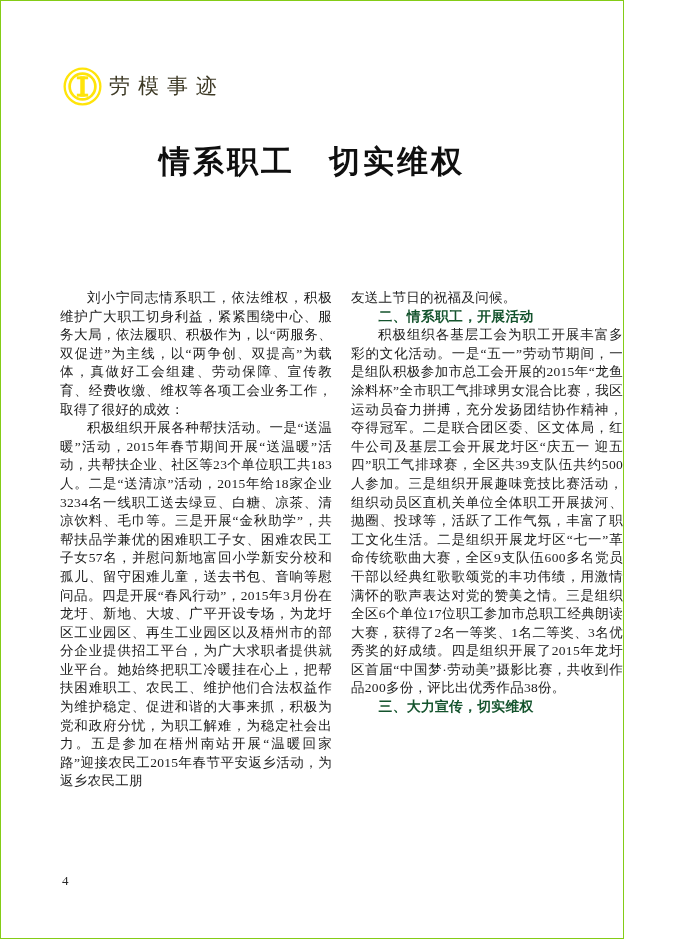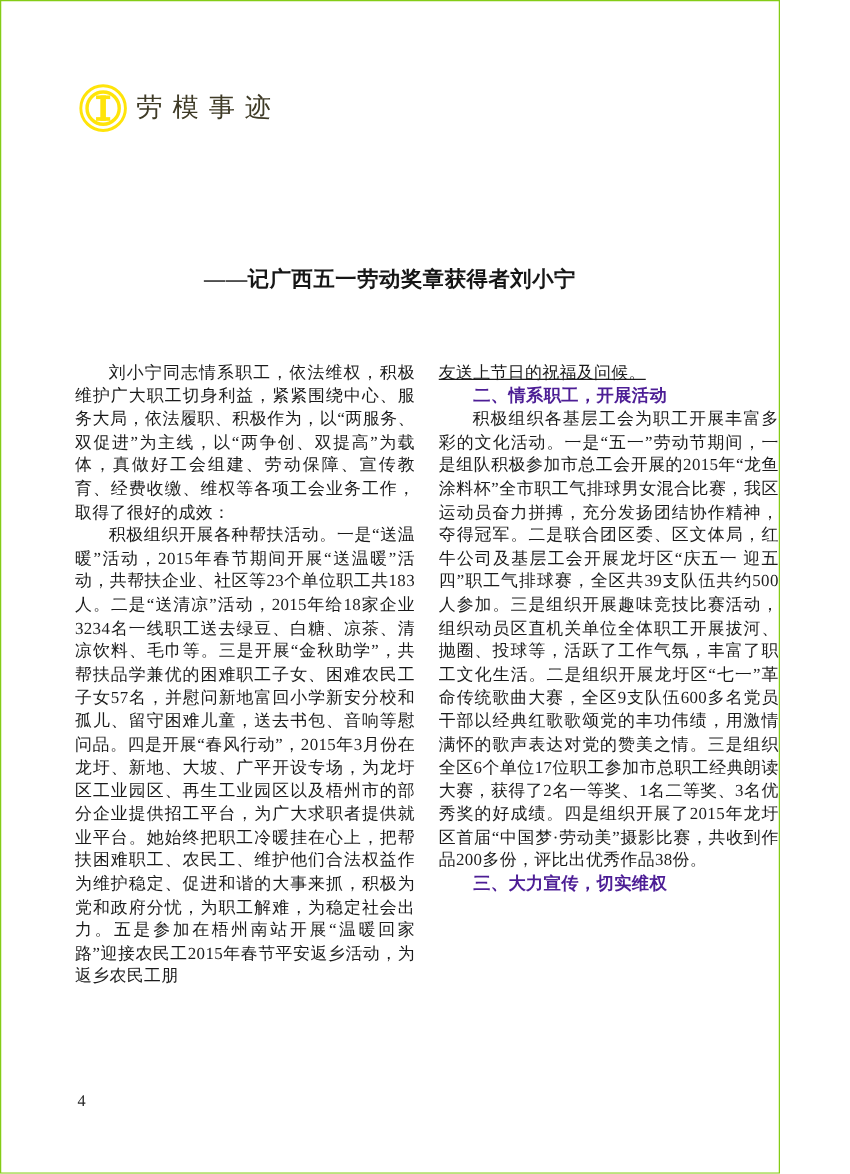--- a/index.html
+++ b/index.html
@@ -48,25 +48,25 @@
   }
   .column{
     width:272px;
     font-size:13.5px;
     line-height:18.6px;
     text-align:justify;
     color:#1b1b1b;
     letter-spacing:0.3px;
   }
   .column p{margin:0;text-indent:2em;}
-  .column p.cont{text-indent:0;text-decoration:underline;}
+  .column p.cont{text-indent:0;}
   .column p.heading{
     font-weight:bold;
     text-indent:2em;
-    color:#4c1d95;
+    color:#14532d;
     font-family:"Liberation Sans","DejaVu Sans",sans-serif;
     font-size:13.8px;
   }
   
   .pagenum{
     position:absolute;left:61px;top:872px;
     font-size:13px;color:#2a2a2a;
   }
 </style>
 </head>
@@ -78,21 +78,21 @@
     <svg viewBox="0 0 40 40" width="39" height="39" aria-hidden="true">
       <circle cx="20" cy="20" r="18.3" fill="none" stroke="#ffe40a" stroke-width="2.4"></circle>
       <circle cx="20" cy="20" r="13.2" fill="none" stroke="#ffe40a" stroke-width="2.8"></circle>
       <rect x="14.2" y="9.6" width="11.6" height="3" fill="#ffe40a"></rect>
       <rect x="17.7" y="9.6" width="4.6" height="20.8" fill="#ffe40a"></rect>
       <rect x="14.2" y="27.4" width="11.6" height="3" fill="#ffe40a"></rect>
     </svg>
   </div>
   <div class="section-label">劳模事迹</div>
 
-  <div class="subtitle">——记广西五一劳动奖章获得者刘小宁</div>
+  <div class="title">情系职工　切实维权</div>
 
   <div class="columns">
     <div class="column">
       <p>刘小宁同志情系职工，依法维权，积极维护广大职工切身利益，紧紧围绕中心、服务大局，依法履职、积极作为，以“两服务、双促进”为主线，以“两争创、双提高”为载体，真做好工会组建、劳动保障、宣传教育、经费收缴、维权等各项工会业务工作，取得了很好的成效：</p>
       <p>积极组织开展各种帮扶活动。一是“送温暖”活动，2015年春节期间开展“送温暖”活动，共帮扶企业、社区等23个单位职工共183人。二是“送清凉”活动，2015年给18家企业3234名一线职工送去绿豆、白糖、凉茶、清凉饮料、毛巾等。三是开展“金秋助学”，共帮扶品学兼优的困难职工子女、困难农民工子女57名，并慰问新地富回小学新安分校和孤儿、留守困难儿童，送去书包、音响等慰问品。四是开展“春风行动”，2015年3月份在龙圩、新地、大坡、广平开设专场，为龙圩区工业园区、再生工业园区以及梧州市的部分企业提供招工平台，为广大求职者提供就业平台。她始终把职工冷暖挂在心上，把帮扶困难职工、农民工、维护他们合法权益作为维护稳定、促进和谐的大事来抓，积极为党和政府分忧，为职工解难，为稳定社会出力。五是参加在梧州南站开展“温暖回家路”迎接农民工2015年春节平安返乡活动，为返乡农民工朋</p>
     </div>
     <div class="column">
       <p class="cont">友送上节日的祝福及问候。</p>
       <p class="heading">二、情系职工，开展活动</p>
       <p>积极组织各基层工会为职工开展丰富多彩的文化活动。一是“五一”劳动节期间，一是组队积极参加市总工会开展的2015年“龙鱼涂料杯”全市职工气排球男女混合比赛，我区运动员奋力拼搏，充分发扬团结协作精神，夺得冠军。二是联合团区委、区文体局，红牛公司及基层工会开展龙圩区“庆五一 迎五四”职工气排球赛，全区共39支队伍共约500人参加。三是组织开展趣味竞技比赛活动，组织动员区直机关单位全体职工开展拔河、抛圈、投球等，活跃了工作气氛，丰富了职工文化生活。二是组织开展龙圩区“七一”革命传统歌曲大赛，全区9支队伍600多名党员干部以经典红歌歌颂党的丰功伟绩，用激情满怀的歌声表达对党的赞美之情。三是组织全区6个单位17位职工参加市总职工经典朗读大赛，获得了2名一等奖、1名二等奖、3名优秀奖的好成绩。四是组织开展了2015年龙圩区首届“中国梦·劳动美”摄影比赛，共收到作品200多份，评比出优秀作品38份。</p>

